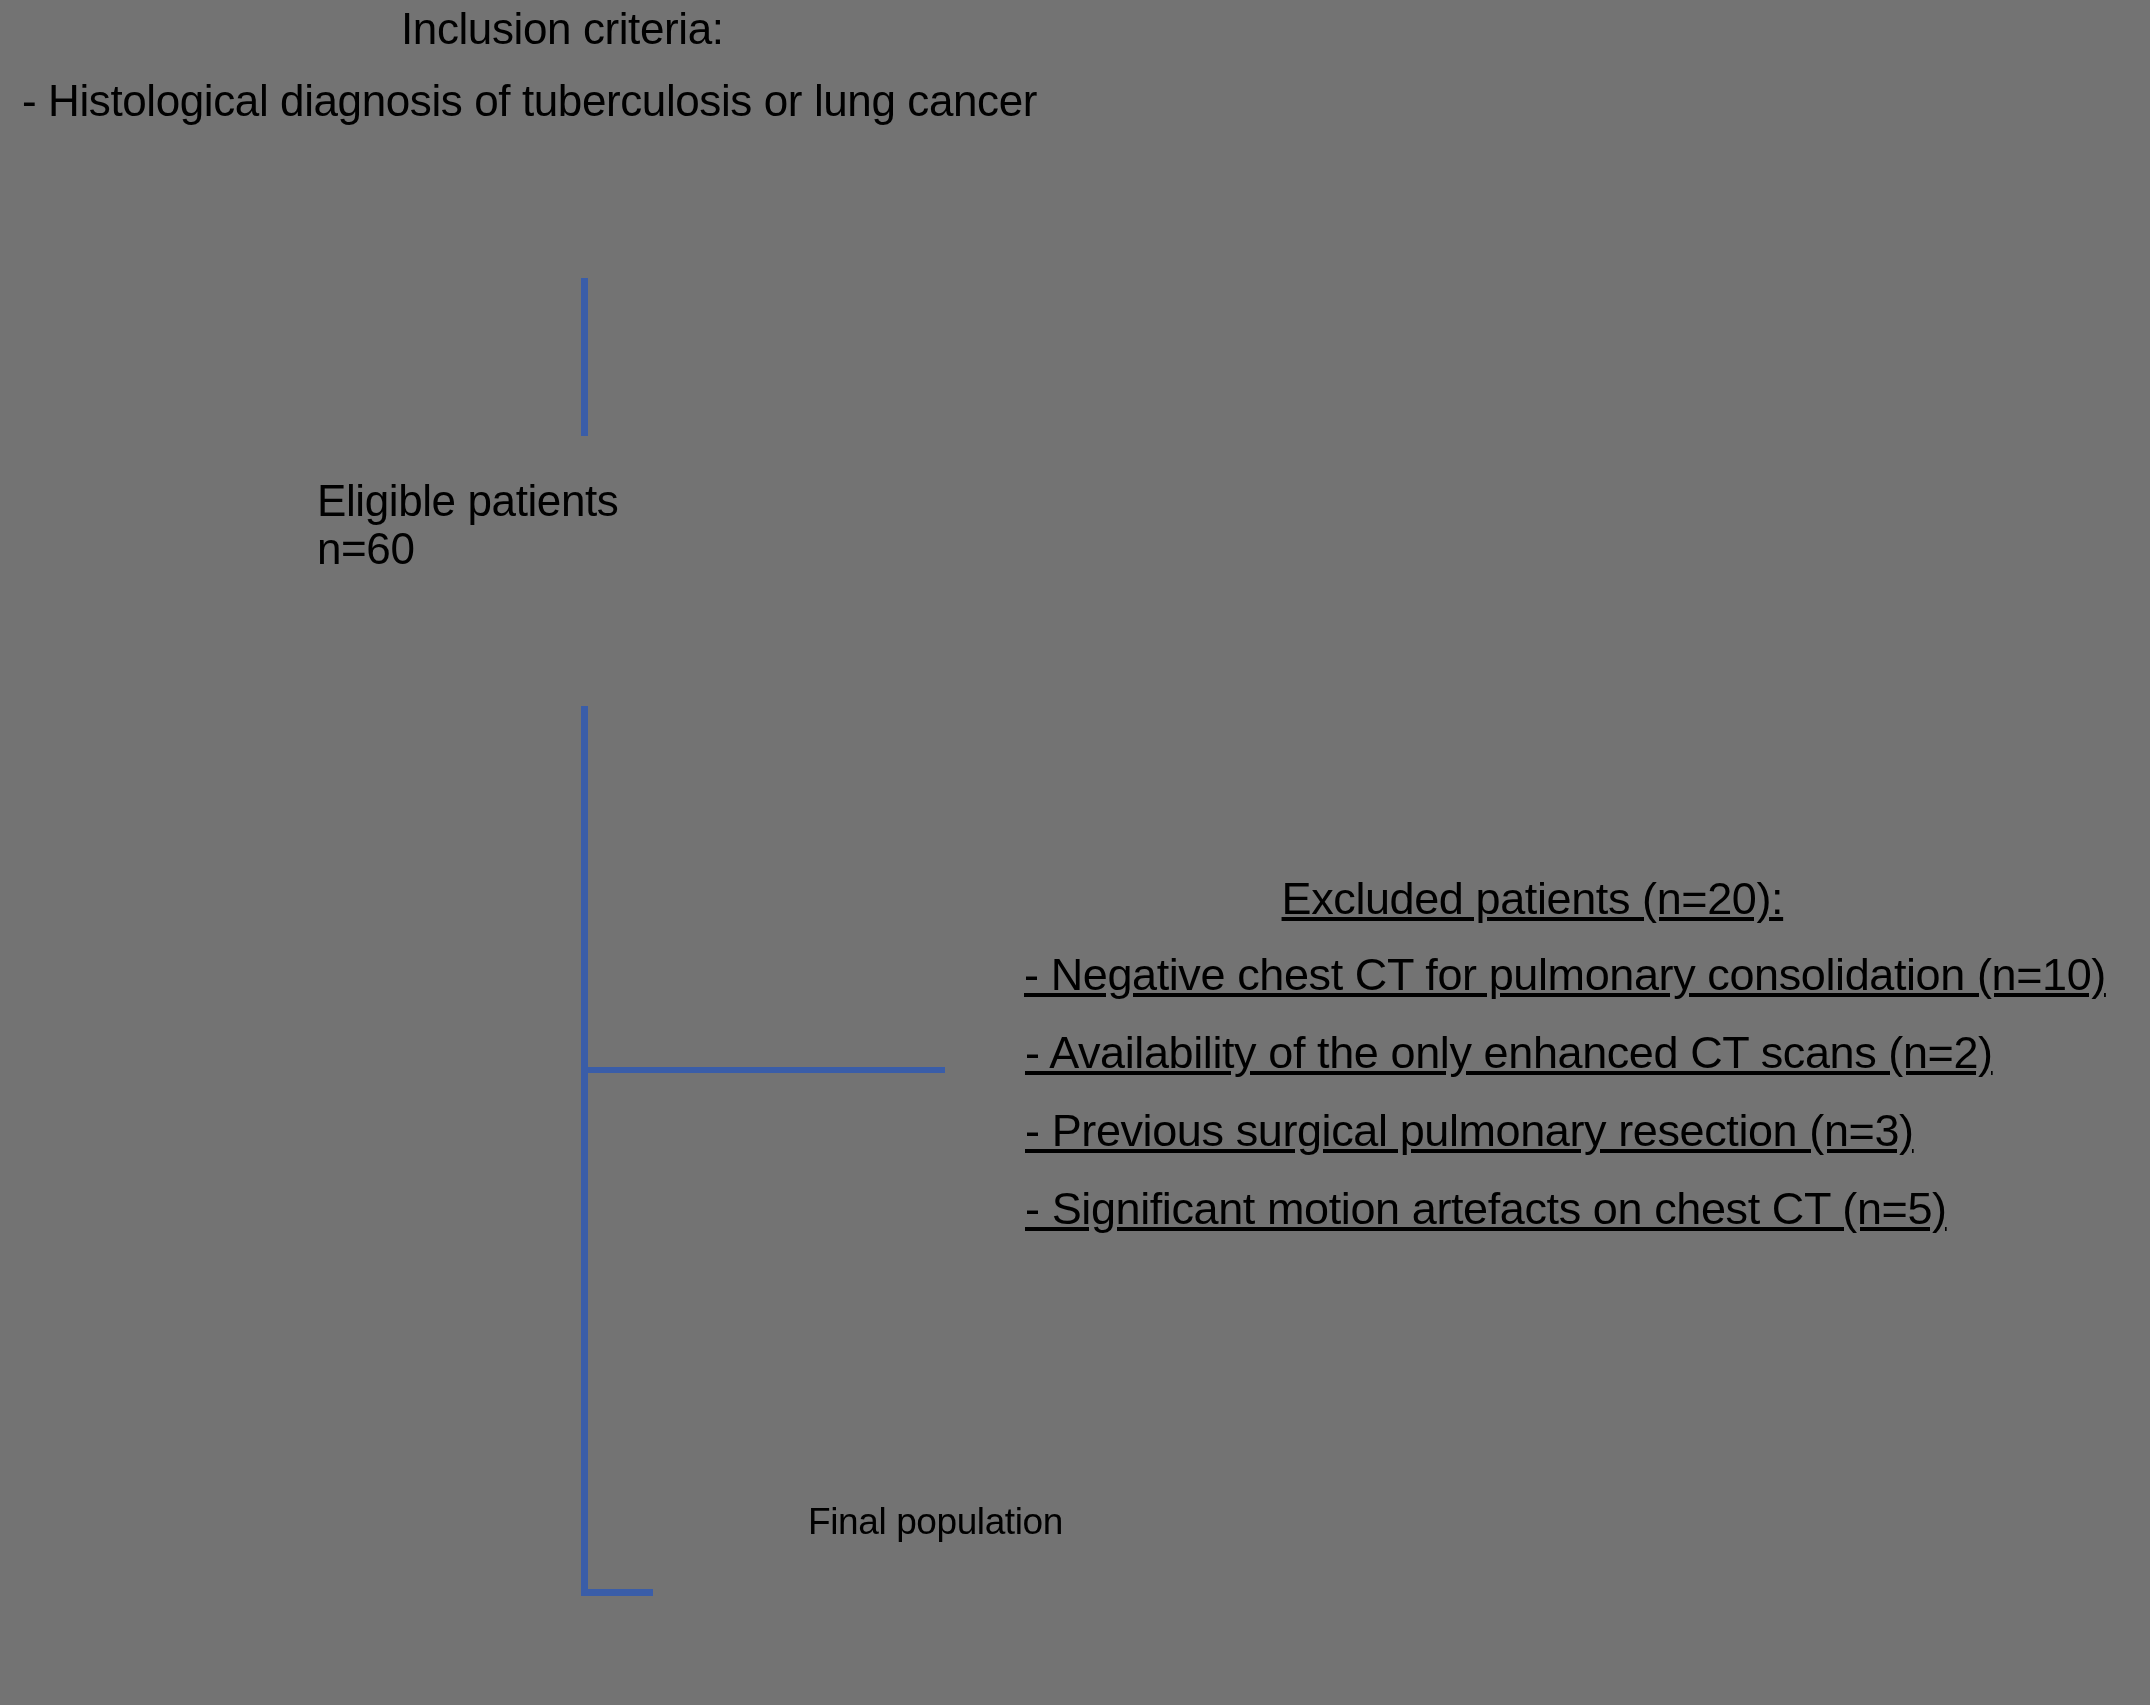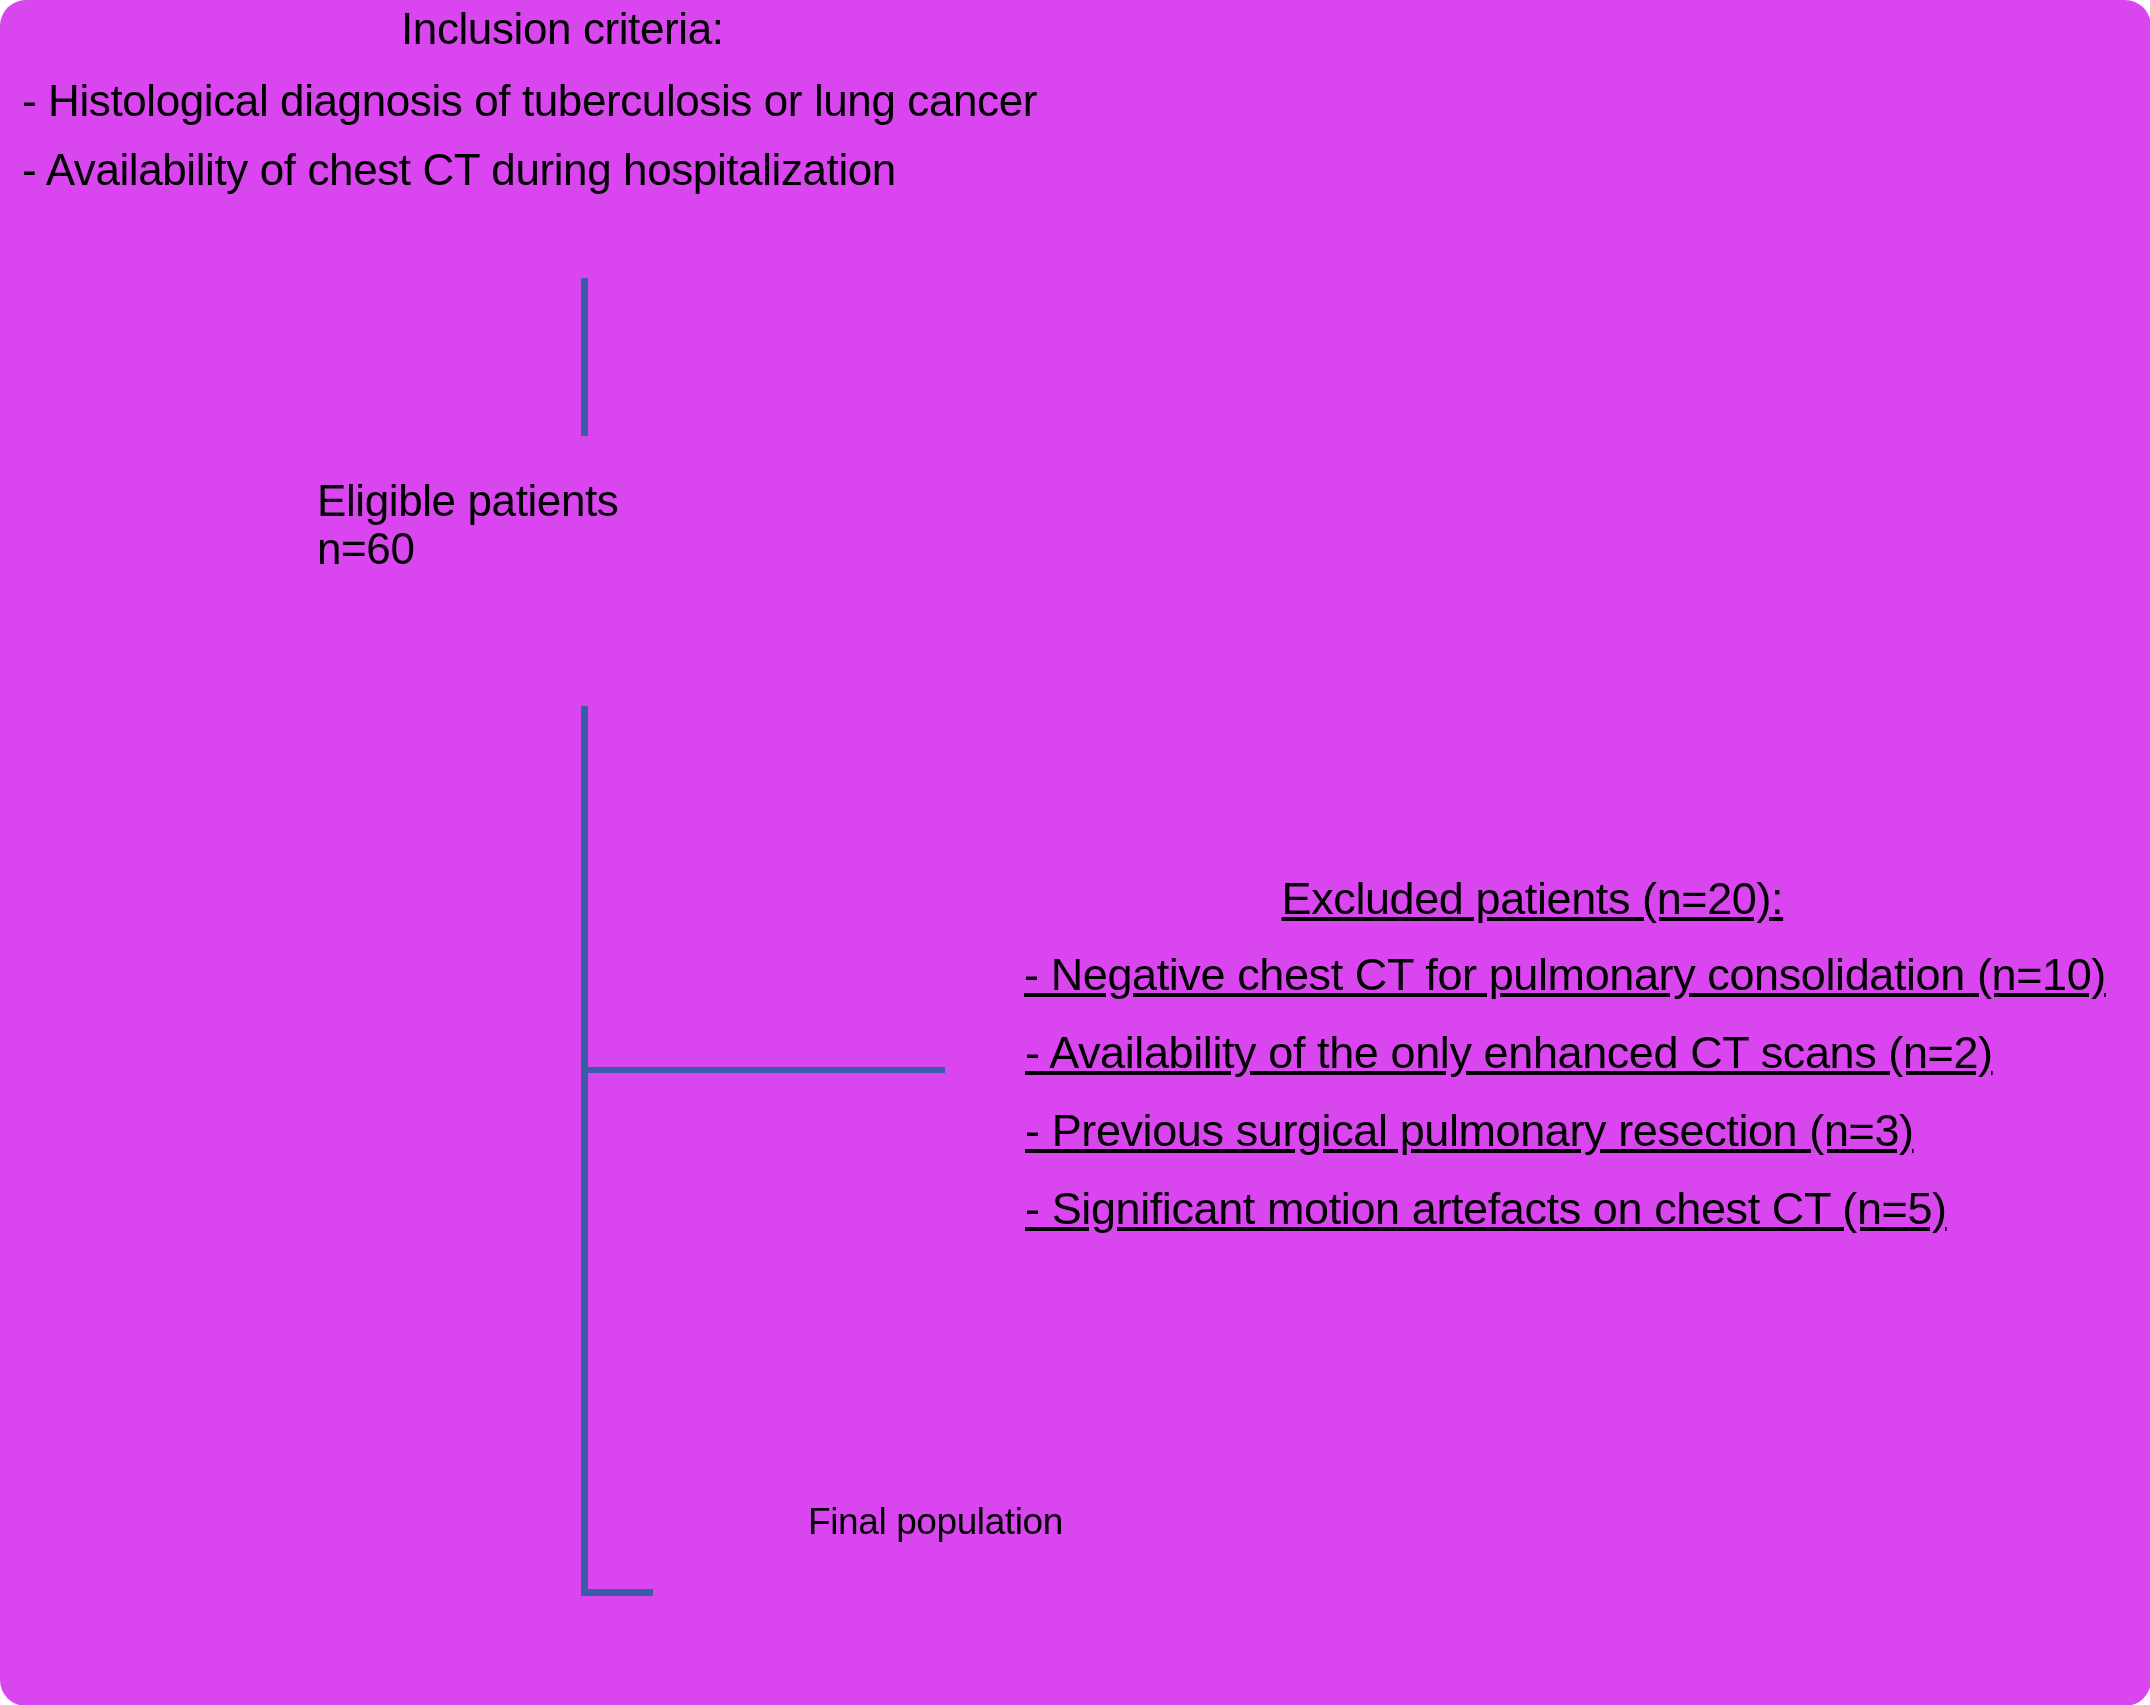--- a/index.html
+++ b/index.html
@@ -132,26 +132,25 @@
   #conn-bottom-horizontal {
     left: 581px;
     top: 1589px;
     width: 72px;
     height: 6.6px;
   }
 </style>
 </head>
 <body>
 
-<div id="canvas" style="background: #d946ef; border-radius: 26px;">
+<div id="canvas" style="background: #737373;">
 
   <div id="inclusion-block">
     <div class="line" id="inclusion-title">Inclusion criteria:</div>
     <div class="line" id="inclusion-item-0">- Histological diagnosis of tuberculosis or lung cancer</div>
-    <div class="line" id="inclusion-item-1">- Availability of chest CT during hospitalization</div>
   </div>
 
   <div class="conn" id="conn-top-vertical" style="background: rgb(58, 93, 168);"></div>
 
   <div id="eligible-block">
     <div class="line" id="eligible-label">Eligible patients</div>
     <div class="line" id="eligible-count">n=60</div>
   </div>
 
   <div class="conn" id="conn-main-vertical" style="background: rgb(58, 93, 168);"></div>

